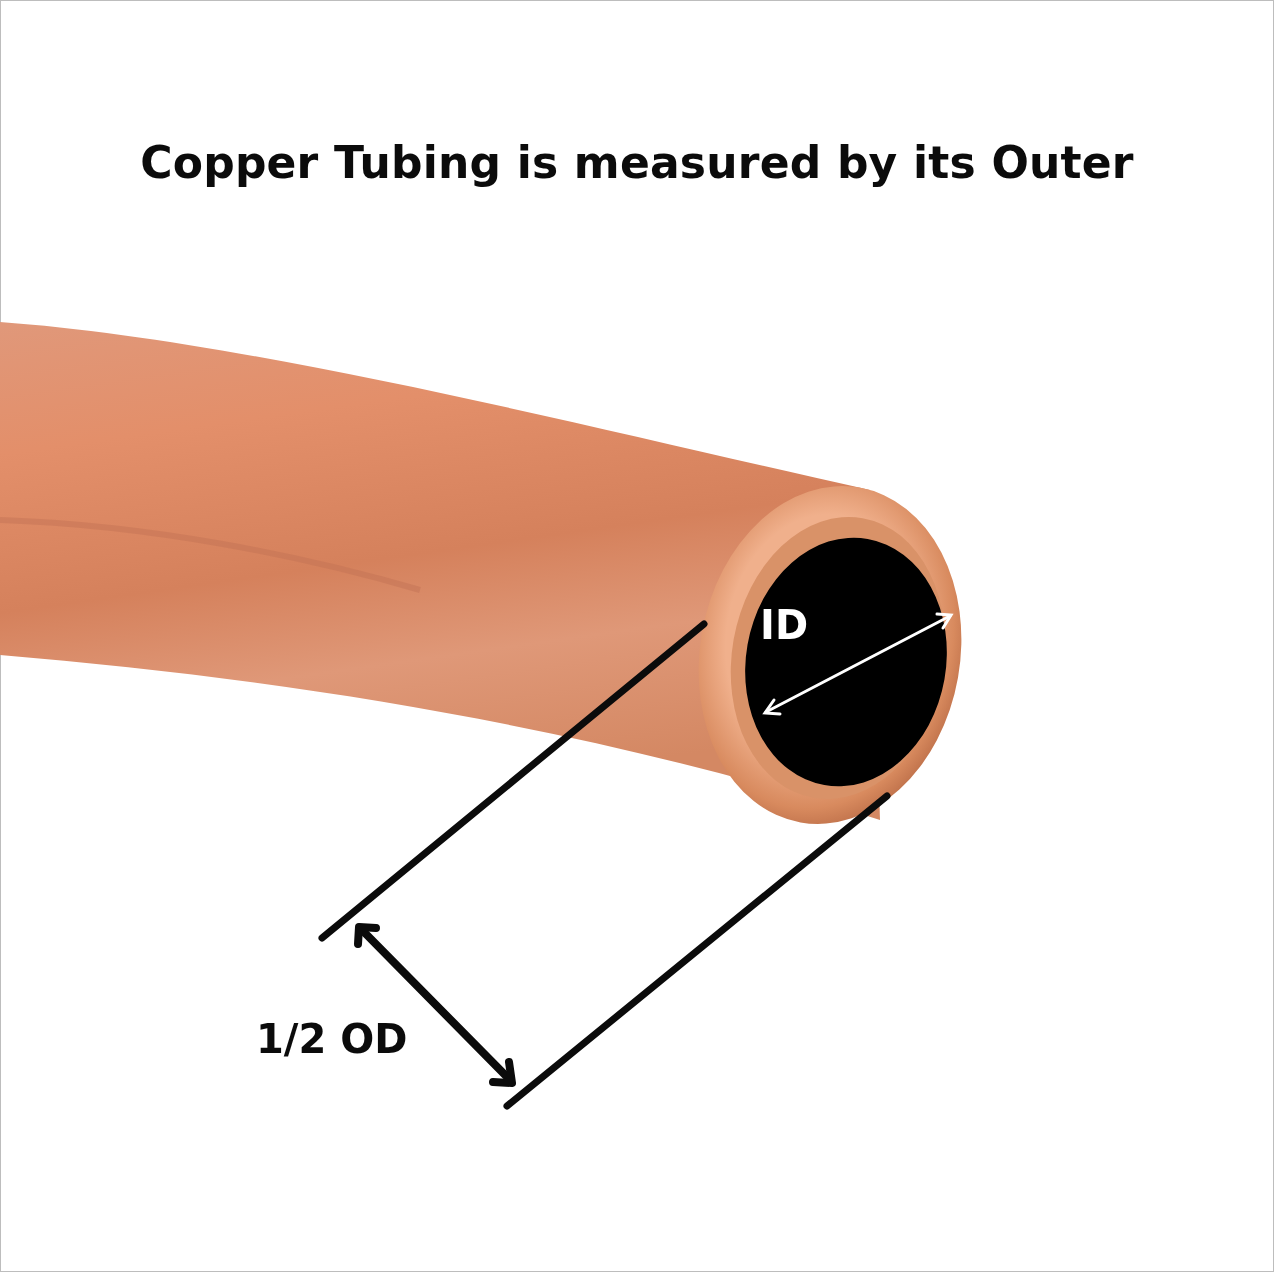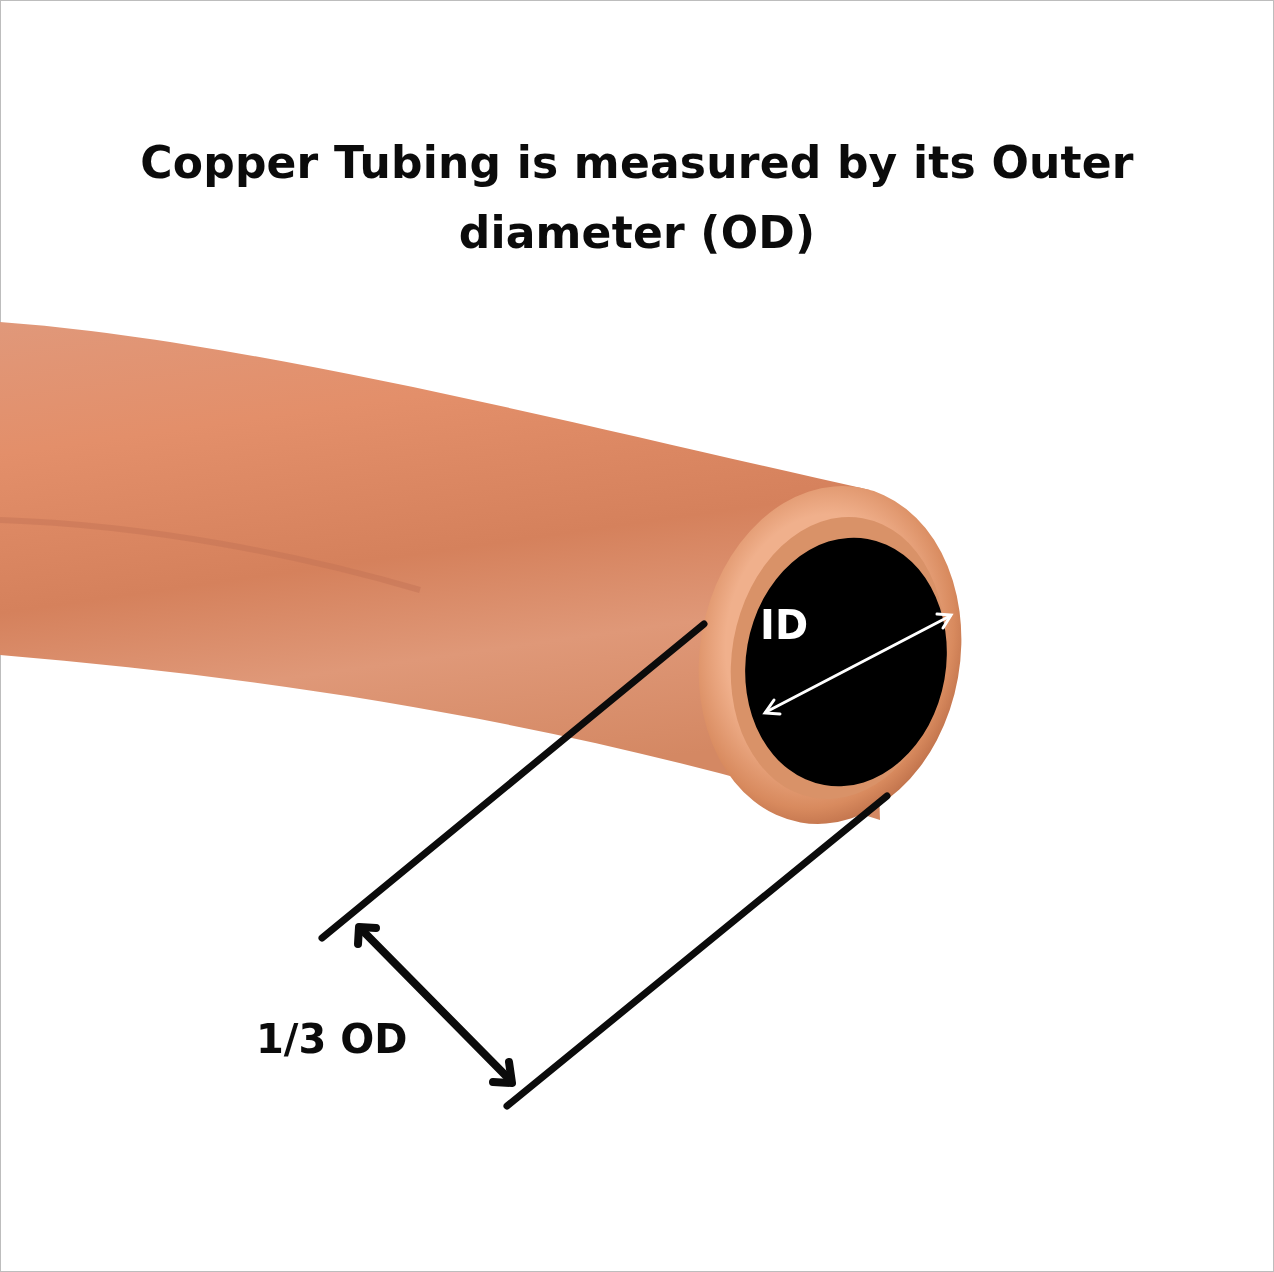--- a/index.html
+++ b/index.html
@@ -11,21 +11,20 @@
   .od{left:256px;top:1016px;font-size:40px;}
   .id{left:760px;top:602px;font-size:40px;color:#ffffff;}
 </style>
 </head>
 <body>
 
 <div class="frame"></div>
 
 <div class="title">
   <div>Copper Tubing is measured by its Outer</div>
-  <div>diameter (OD)</div>
 </div>
 
 <svg class="art" width="1274" height="1272" viewBox="0 0 1274 1272">
   <defs>
     <linearGradient id="tubeBody" x1="0" y1="0" x2="0.25" y2="1">
       <stop offset="0" stop-color="#e0987a"></stop>
       <stop offset="0.25" stop-color="#e38f6a"></stop>
       <stop offset="0.55" stop-color="#d5815c"></stop>
       <stop offset="0.75" stop-color="#df9878"></stop>
       <stop offset="1" stop-color="#d48863"></stop>
@@ -58,13 +57,13 @@
   </g>
 
   <g stroke="#0b0b0b" stroke-width="8" fill="none" stroke-linecap="round" stroke-linejoin="round">
     <line x1="362" y1="930" x2="510" y2="1080"></line>
     <polyline points="358,944 359,927 376,928"></polyline>
     <polyline points="509,1062 512,1083 493,1082"></polyline>
   </g>
 </svg>
 
 <div class="label id">ID</div>
-<div class="label od">1/3 OD</div>
+<div class="label od">1/2 OD</div>
 
 </body></html>

